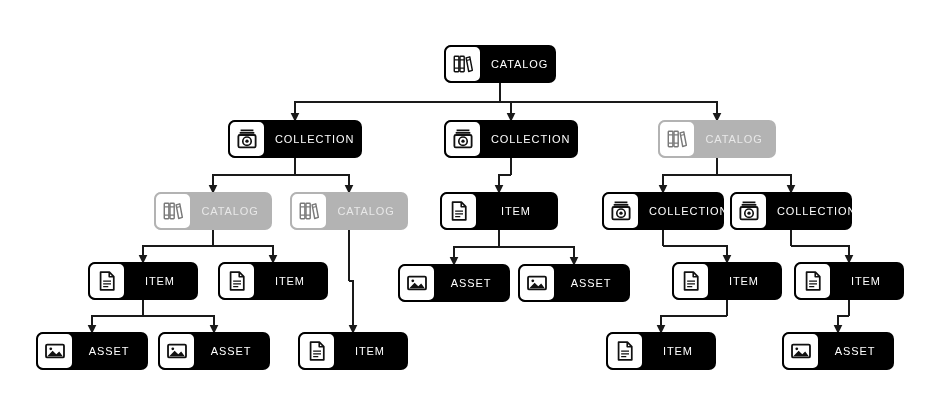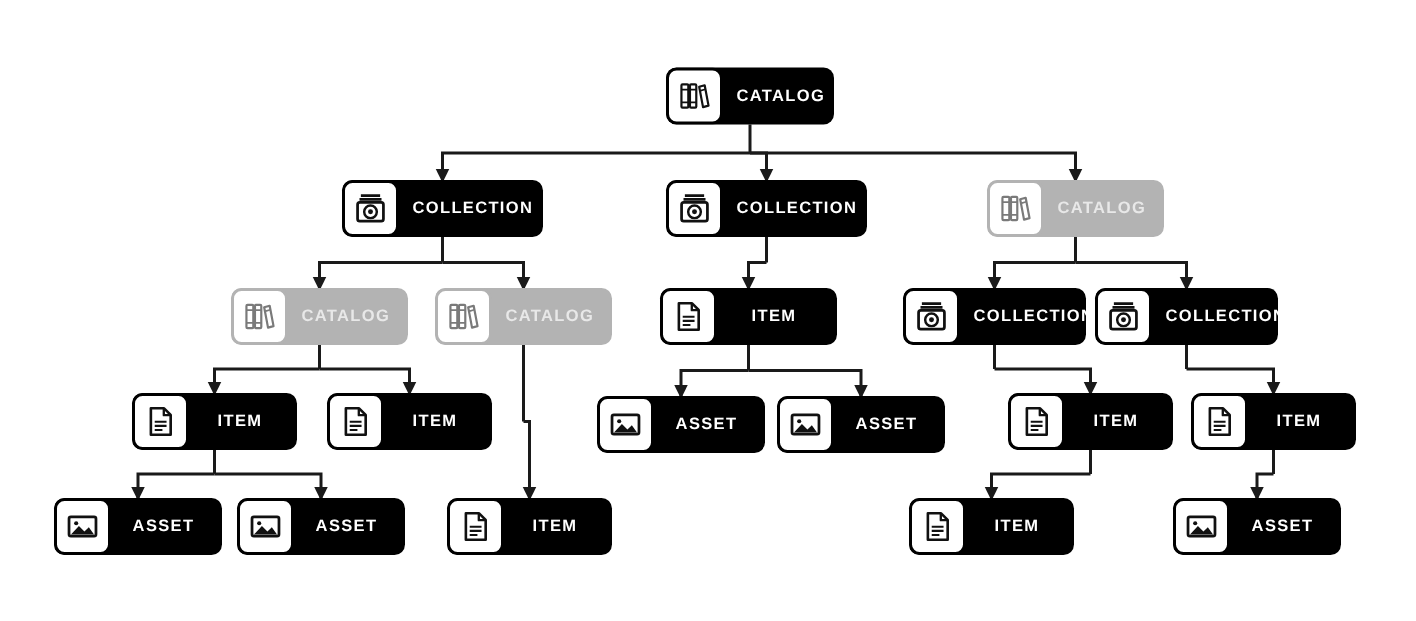--- a/index.html
+++ b/index.html
@@ -56,21 +56,21 @@
   .node.gray .iconbox {
     border: 2px solid #b3b3b3;
   }
   .node .label {
     display: flex;
     align-items: center;
     justify-content: center;
     flex: 1 1 auto;
     padding: 0 13px 0 9px;
     font-size: 11px;
-    font-weight: bold;
+    font-weight: normal;
     letter-spacing: 0.9px;
     white-space: nowrap;
   }
   .node.dark .label {
     color: #ffffff;
   }
   .node.gray .label {
     color: #e8e8e8;
   }
   .node .iconbox svg {

